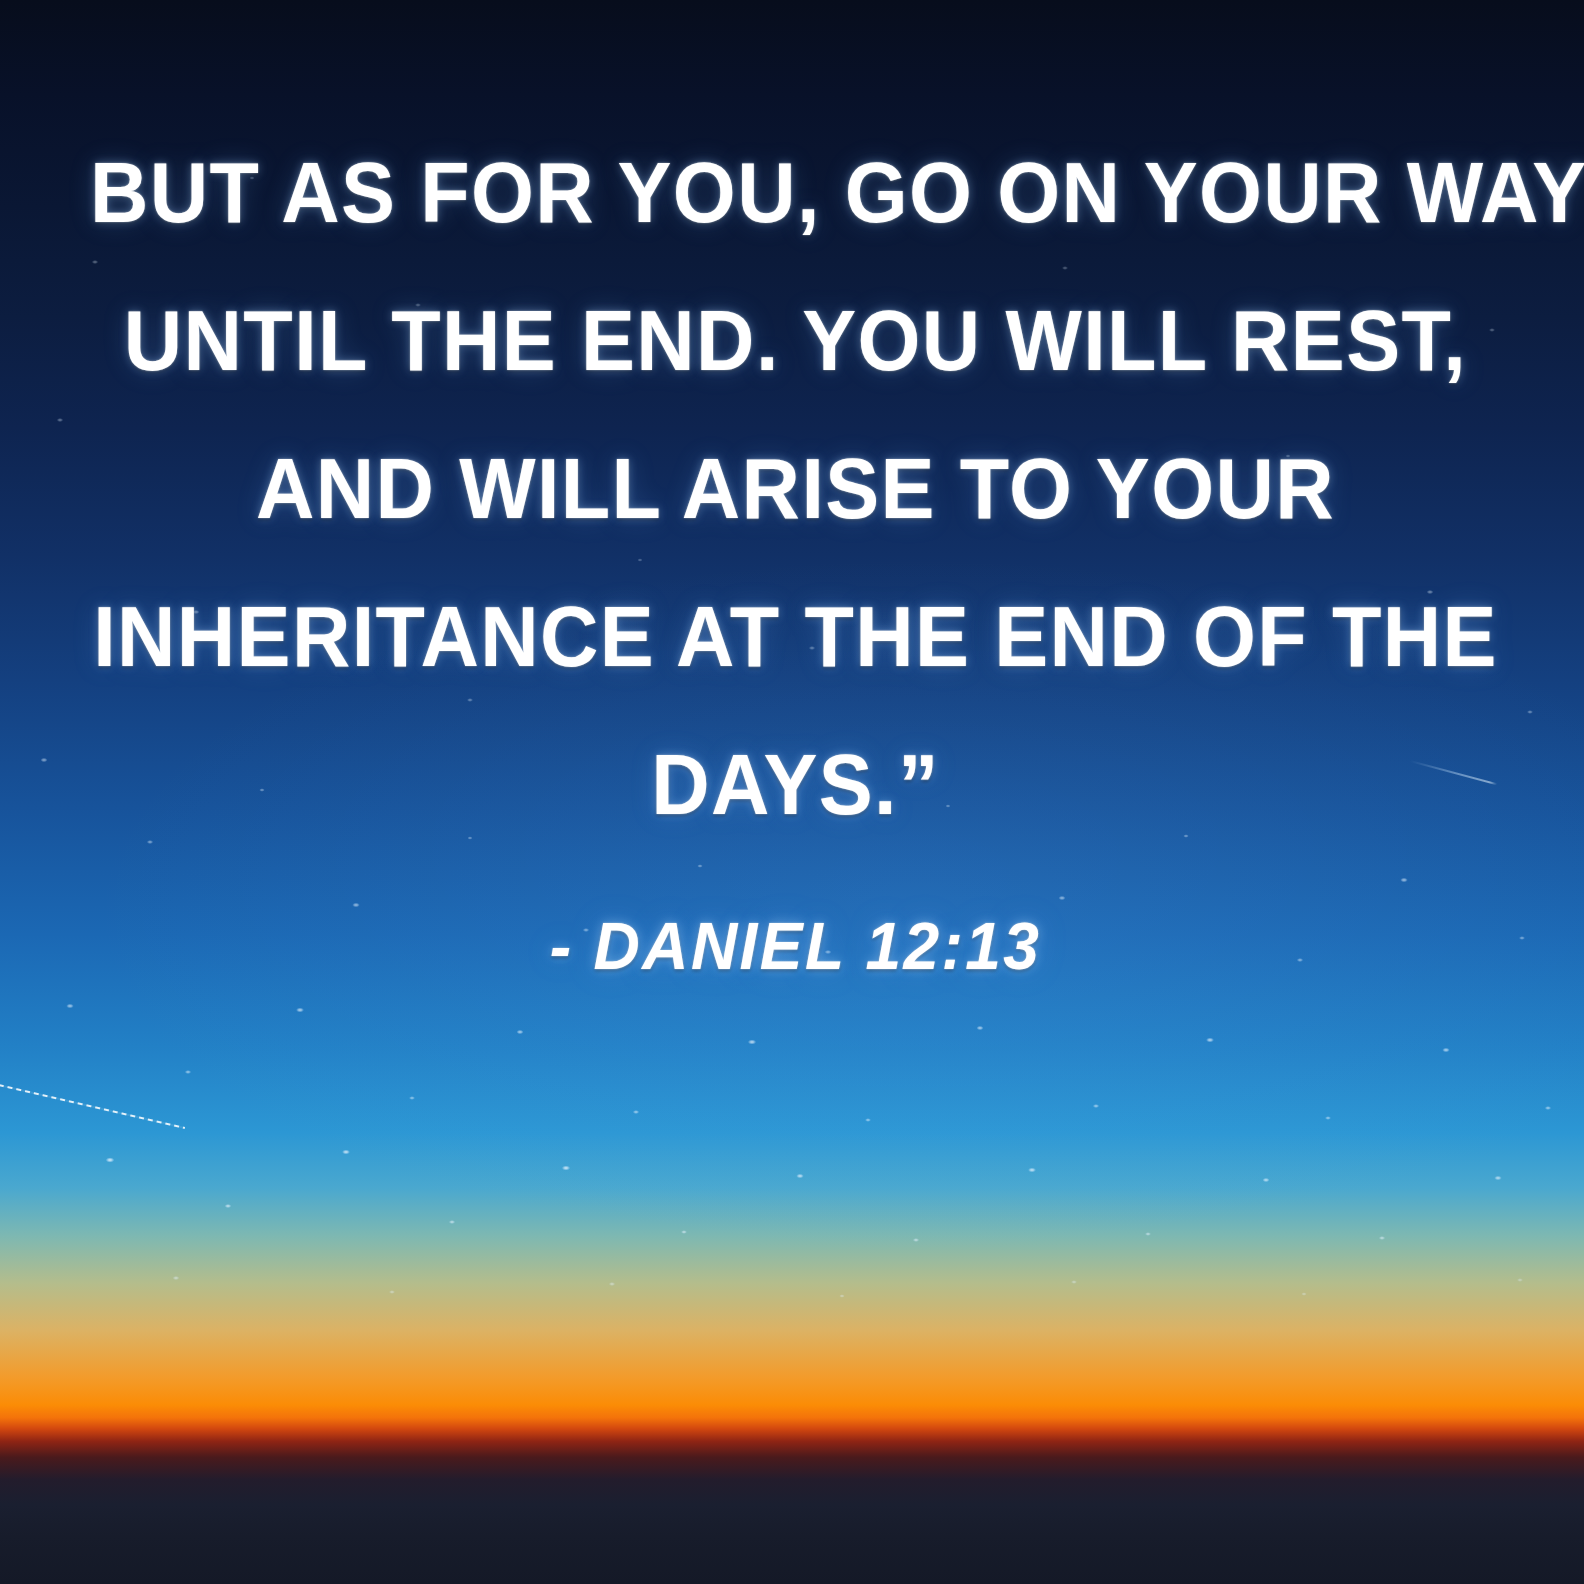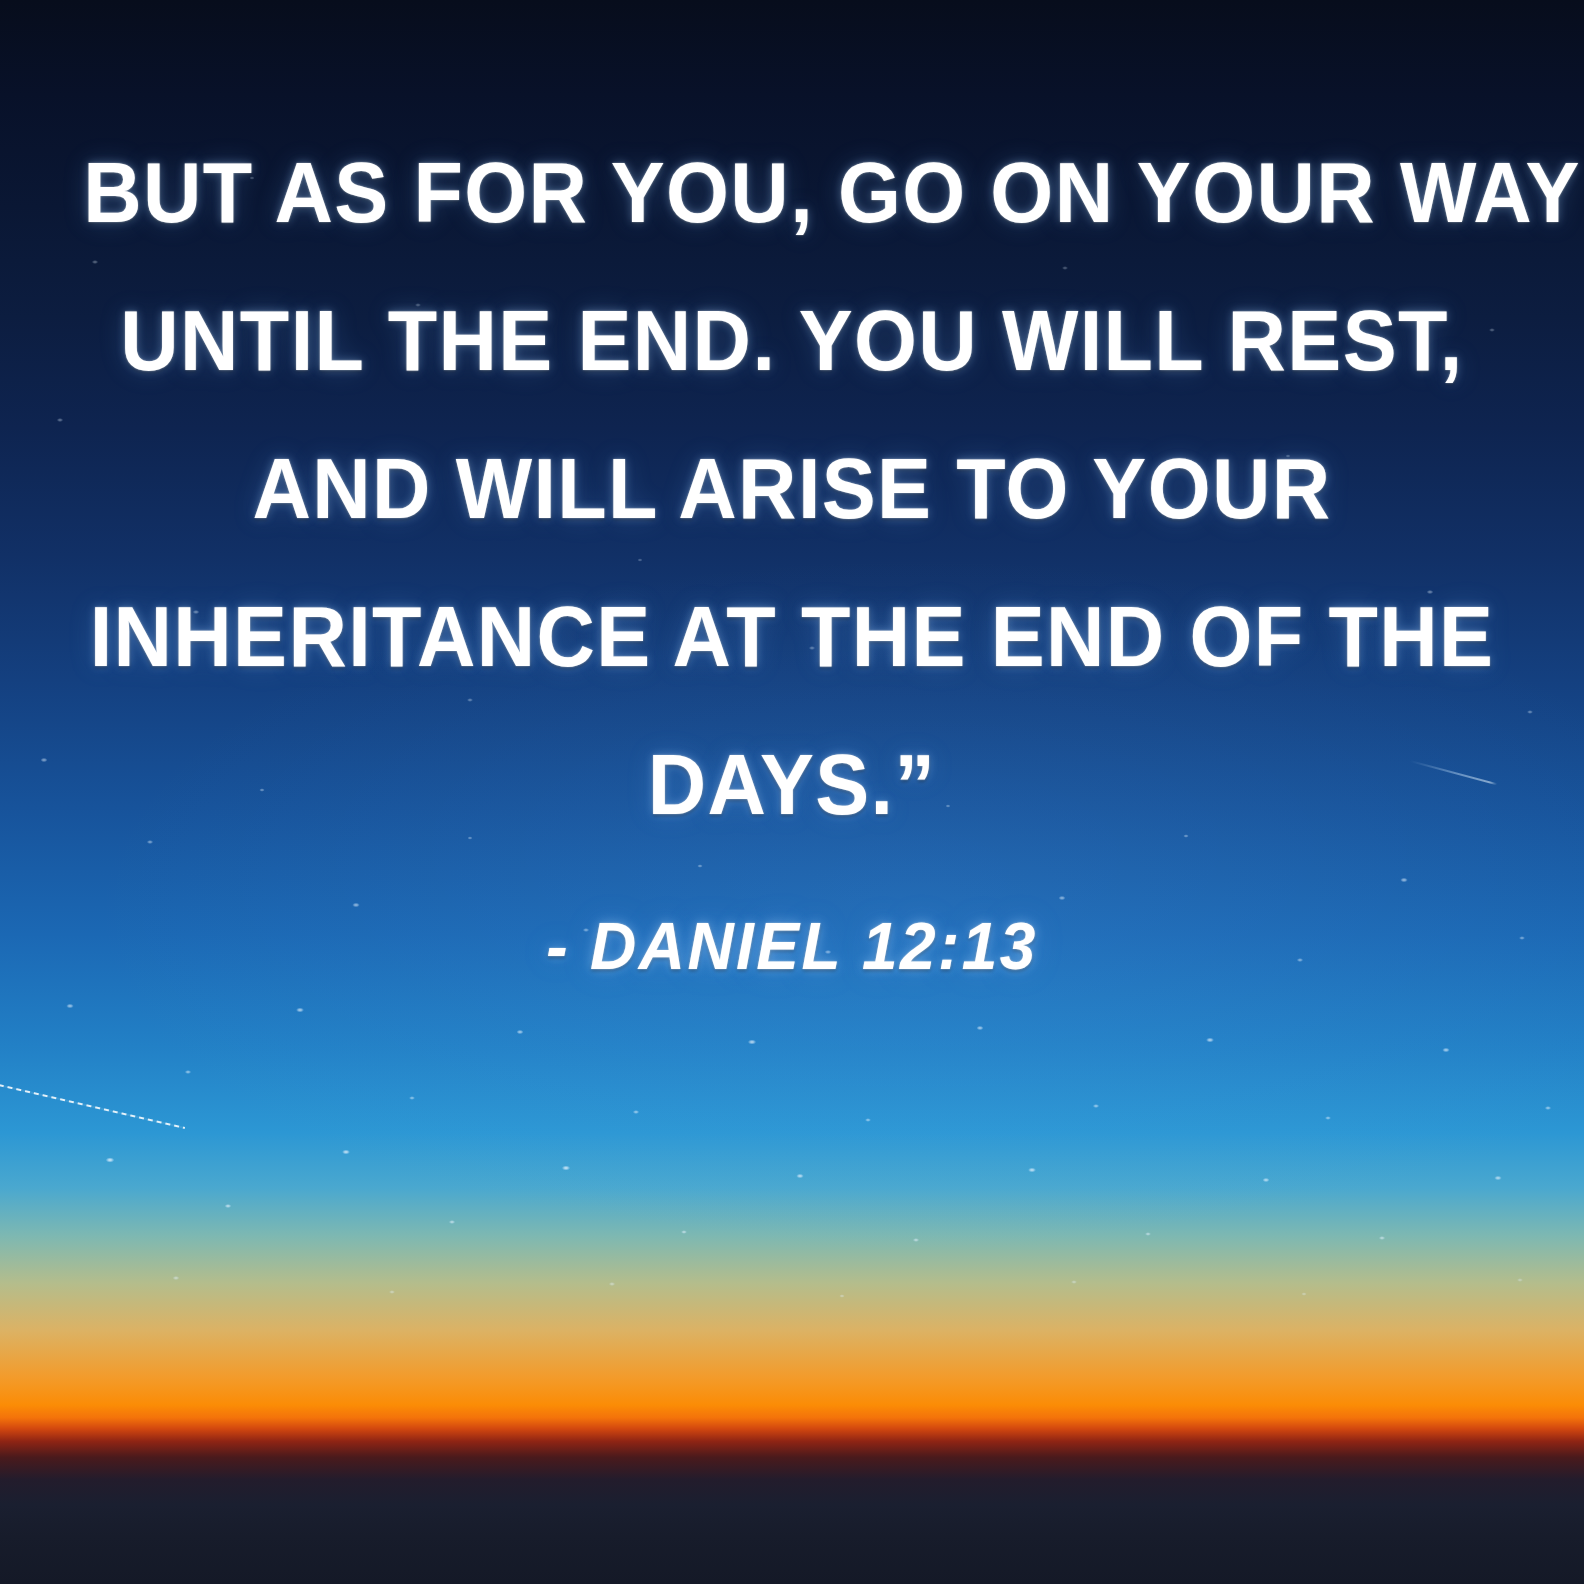--- a/index.html
+++ b/index.html
@@ -105,21 +105,21 @@
     background: linear-gradient(to right,
       rgba(190,225,255,0) 0%,
       rgba(210,235,255,0.75) 55%,
       rgba(235,248,255,0.95) 92%,
       rgba(235,248,255,0) 100%);
   }
 
   
   .quote-block {
     position: absolute;
-    left: 0; right: 0;
+    left: 7px; right: 0;
     top: 118px;
     text-align: center;
     padding: 0 38px;
     box-sizing: border-box;
   }
 
   .verse-line {
     display: block;
     color: #ffffff;
     font-family: "Liberation Sans", sans-serif;

